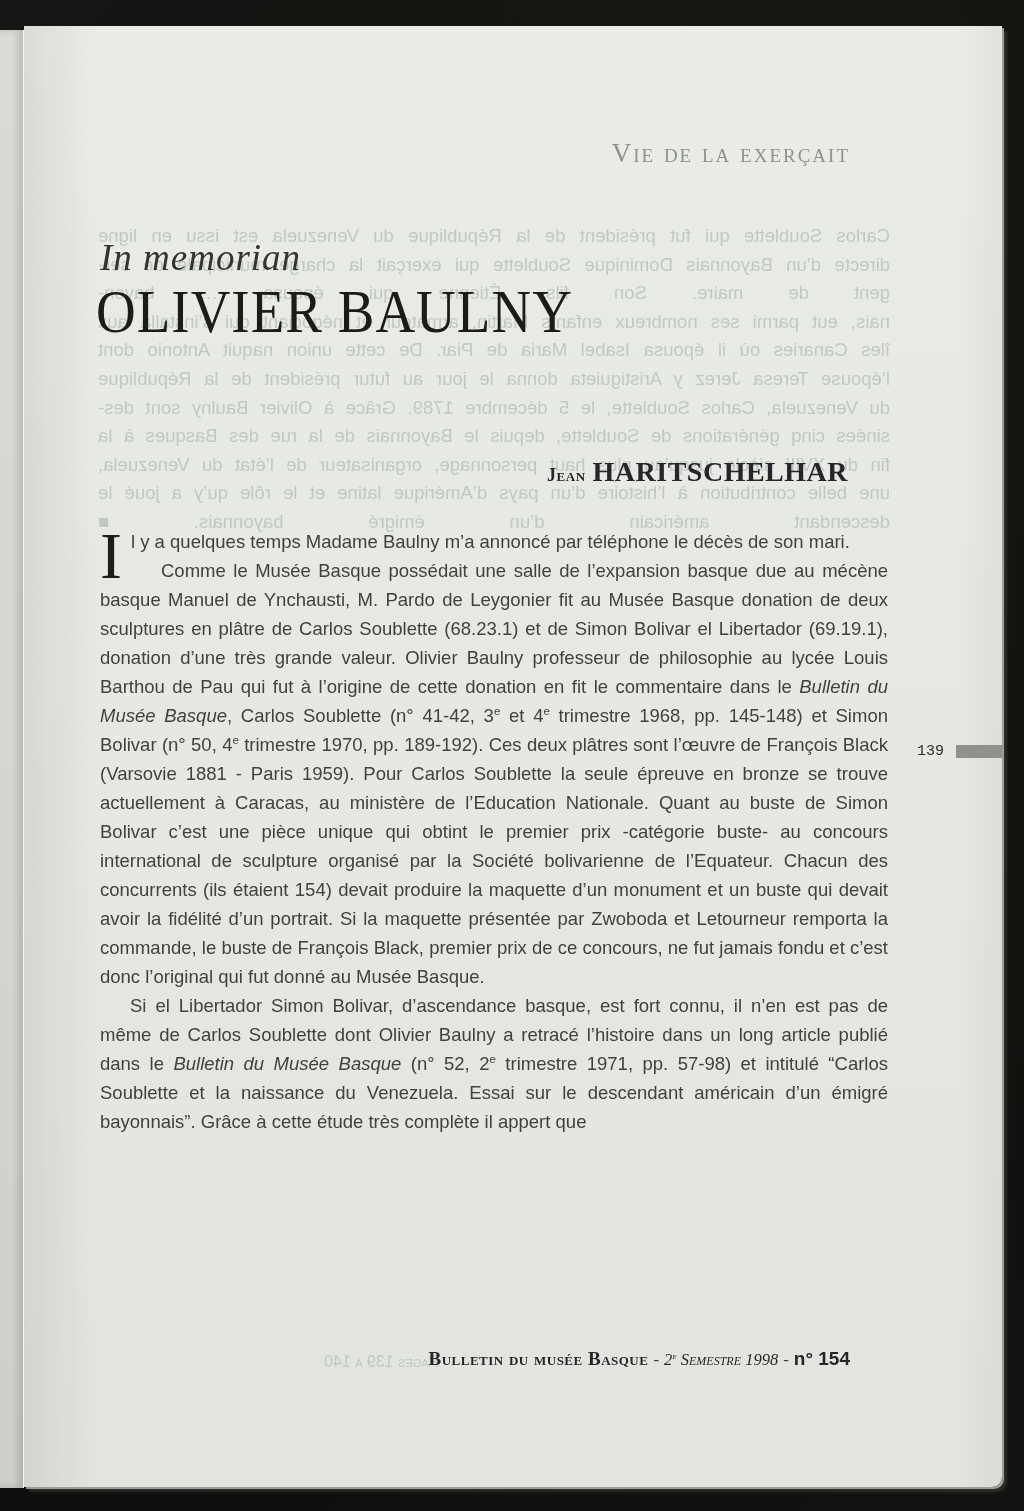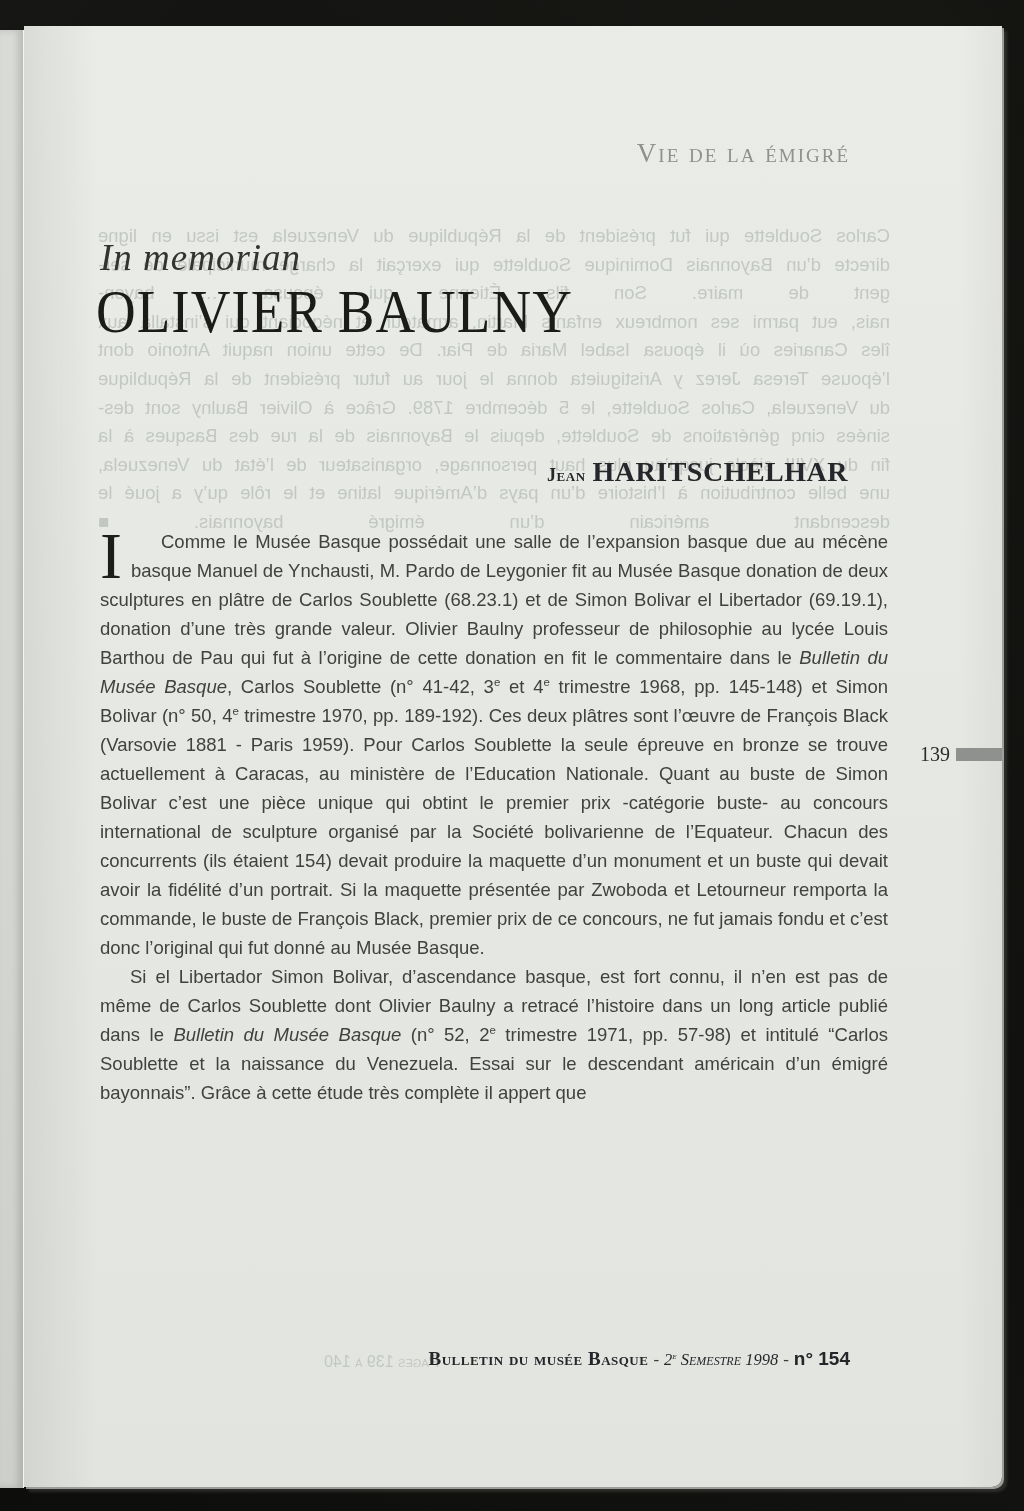--- a/index.html
+++ b/index.html
@@ -70,21 +70,21 @@
   .content p{margin:0;}
   .p-indent{text-indent:30px;}
   .p-gap{margin-top:36px;}
   .dropcap{
     float:left;font-family:"Liberation Serif",serif;
     font-size:66px;line-height:53px;padding:2px 9px 0 0;color:#1d1d1a;
   }
   .sup{font-size:0.62em;vertical-align:super;line-height:0;}
   .it{font-style:italic;}
   .pagemark{position:absolute;top:717px;right:0;display:flex;align-items:center;}
-  .pm-num{font-family:Liberation Serif, serif;font-size:20px;color:#2c2c28;margin-right:6px;}
+  .pm-num{font-family:Liberation Mono, monospace;font-size:15px;color:#2c2c28;margin-right:12px;}
   .pm-tab{width:46px;height:13px;background:#8f918f;}
   .footer{
     position:absolute;top:1322px;right:152px;white-space:nowrap;
     font-family:"Liberation Serif",serif;color:#26262a;
   }
   .f-journal{font-variant:small-caps;font-weight:bold;font-size:19px;letter-spacing:0.5px;}
   .f-sep{font-size:17px;margin:0 5px;color:#3c3c3a;}
   .f-issue{font-style:italic;font-variant:small-caps;font-size:16.5px;}
   .f-num{font-weight:bold;font-size:19px;font-family:"Liberation Sans",sans-serif;text-align:center;}
   .footer-bleed{
@@ -94,21 +94,21 @@
   }
 </style>
 </head>
 <body>
 
 <div class="scan-bg"></div>
 <div class="prev-page-edge"></div>
 
 <div class="page">
 
-  <div class="header-label">Vie de la émigré</div>
+  <div class="header-label">Vie de la exerçait</div>
 
   <div class="bleed">
     <div class="bl">Carlos Soublette qui fut président de la République du Venezuela est issu en ligne</div>
     <div class="bl">directe d’un Bayonnais Dominique Soublette qui exerçait la charge municipale de ser-</div>
     <div class="bl">gent de maire. Son fils Étienne qui épousa … bayon-</div>
     <div class="bl">nais, eut parmi ses nombreux enfants Martin, armateur et négociant qui s’installa aux</div>
     <div class="bl">îles Canaries où il épousa Isabel Maria de Piar. De cette union naquit Antonio dont</div>
     <div class="bl">l’épouse Teresa Jerez y Aristiguieta donna le jour au futur président de la République</div>
     <div class="bl">du Venezuela, Carlos Soublette, le 5 décembre 1789. Grâce à Olivier Baulny sont des-</div>
     <div class="bl">sinées cinq générations de Soublette, depuis le Bayonnais de la rue des Basques à la</div>
@@ -118,21 +118,21 @@
   </div>
 
   <div class="kicker">In memorian</div>
   <div class="big-title">OLIVIER BAULNY</div>
 
   <div class="author">
     <span class="a-first">Jean</span><span class="a-last">HARITSCHELHAR</span>
   </div>
 
   <div class="content">
-    <p><span class="dropcap">I</span></p>
+    <p><span class="dropcap">I</span><span><span>l y a quelques temps Madame Baulny m’a annoncé par téléphone le décès de son mari.</span></span></p>
     <p class="p-indent p-gap"><span>Comme le Musée Basque possédait une salle de l’expansion basque due au mécène basque Manuel de Ynchausti, M. Pardo de Leygonier fit au Musée Basque donation de deux sculptures en plâtre de Carlos Soublette (68.23.1) et de Simon Bolivar el Libertador (69.19.1), donation d’une très grande valeur. Olivier Baulny professeur de philosophie au lycée Louis Barthou de Pau qui fut à l’origine de cette donation en fit le commentaire dans le </span><span class="it">Bulletin du Musée Basque</span><span>, Carlos Soublette (n° 41-42, 3</span><span class="sup">e</span><span> et 4</span><span class="sup">e</span><span> trimestre 1968, pp. 145-148) et Simon Bolivar (n° 50, 4</span><span class="sup">e</span><span> trimestre 1970, pp. 189-192). Ces deux plâtres sont l’œuvre de François Black (Varsovie 1881 - Paris 1959). Pour Carlos Soublette la seule épreuve en bronze se trouve actuellement à Caracas, au ministère de l’Education Nationale. Quant au buste de Simon Bolivar c’est une pièce unique qui obtint le premier prix -catégorie buste- au concours international de sculpture organisé par la Société bolivarienne de l’Equateur. Chacun des concurrents (ils étaient 154) devait produire la maquette d’un monument et un buste qui devait avoir la fidélité d’un portrait. Si la maquette présentée par Zwoboda et Letourneur remporta la commande, le buste de François Black, premier prix de ce concours, ne fut jamais fondu et c’est donc l’original qui fut donné au Musée Basque.</span></p>
     <p class="p-indent p-gap"><span>Si el Libertador Simon Bolivar, d’ascendance basque, est fort connu, il n’en est pas de même de Carlos Soublette dont Olivier Baulny a retracé l’histoire dans un long article publié dans le </span><span class="it">Bulletin du Musée Basque</span><span> (n° 52, 2</span><span class="sup">e</span><span> trimestre 1971, pp. 57-98) et intitulé “Carlos Soublette et la naissance du Venezuela. Essai sur le descendant américain d’un émigré bayonnais”. Grâce à cette étude très complète il appert que</span></p>
   </div>
 
   <div class="pagemark">
     <span class="pm-num">139</span>
     <span class="pm-tab"></span>
   </div>
 
   <div class="footer-bleed">Pages 139 à 140</div>

